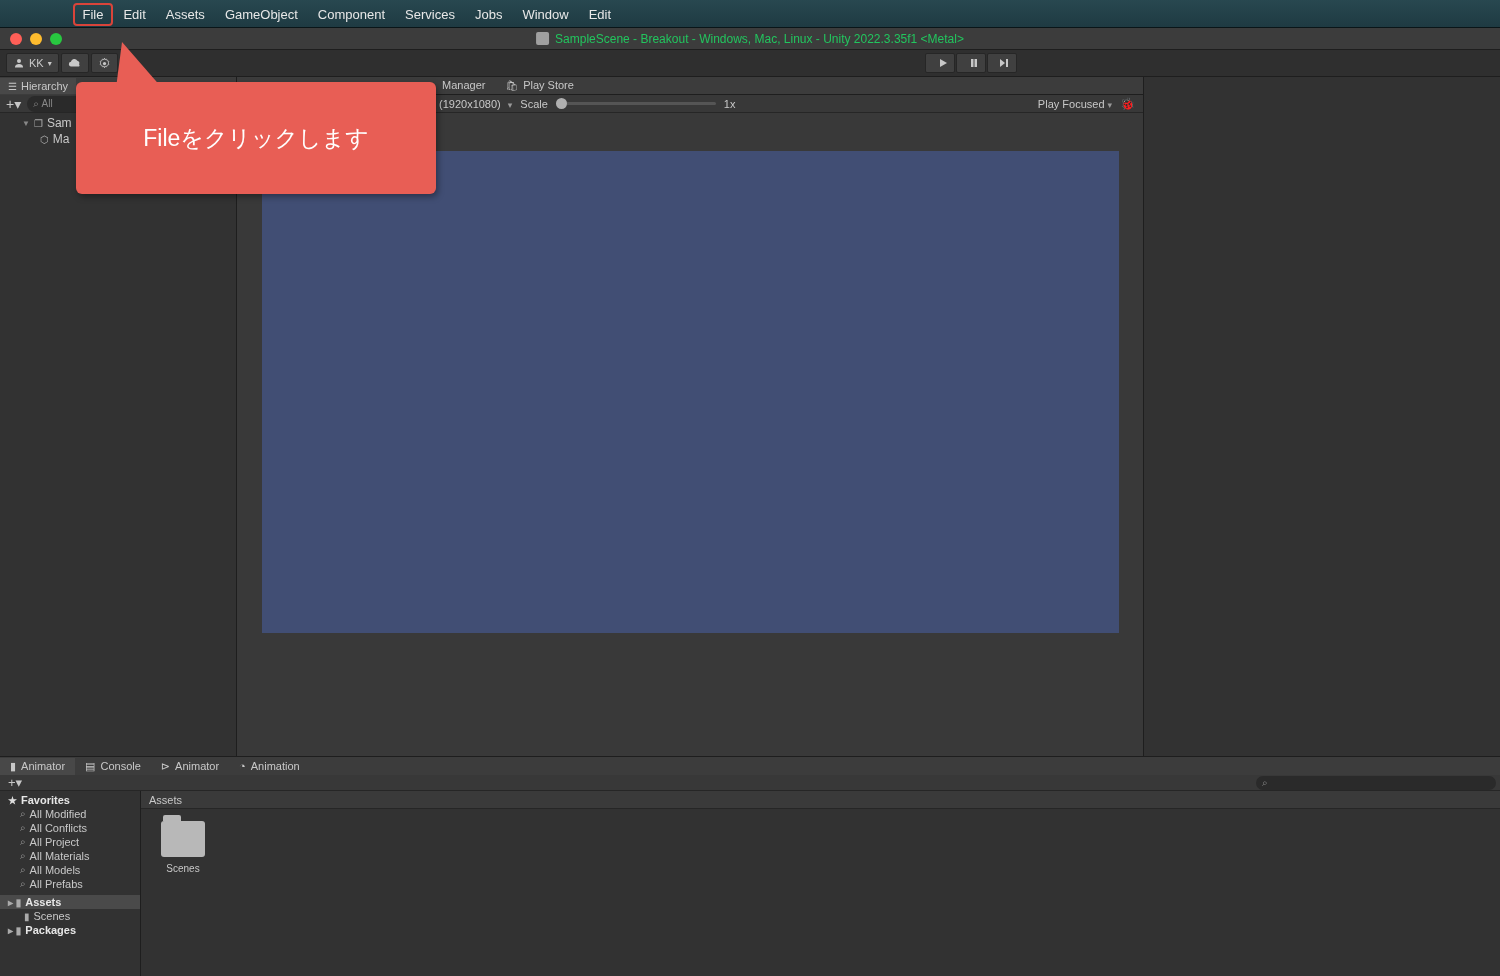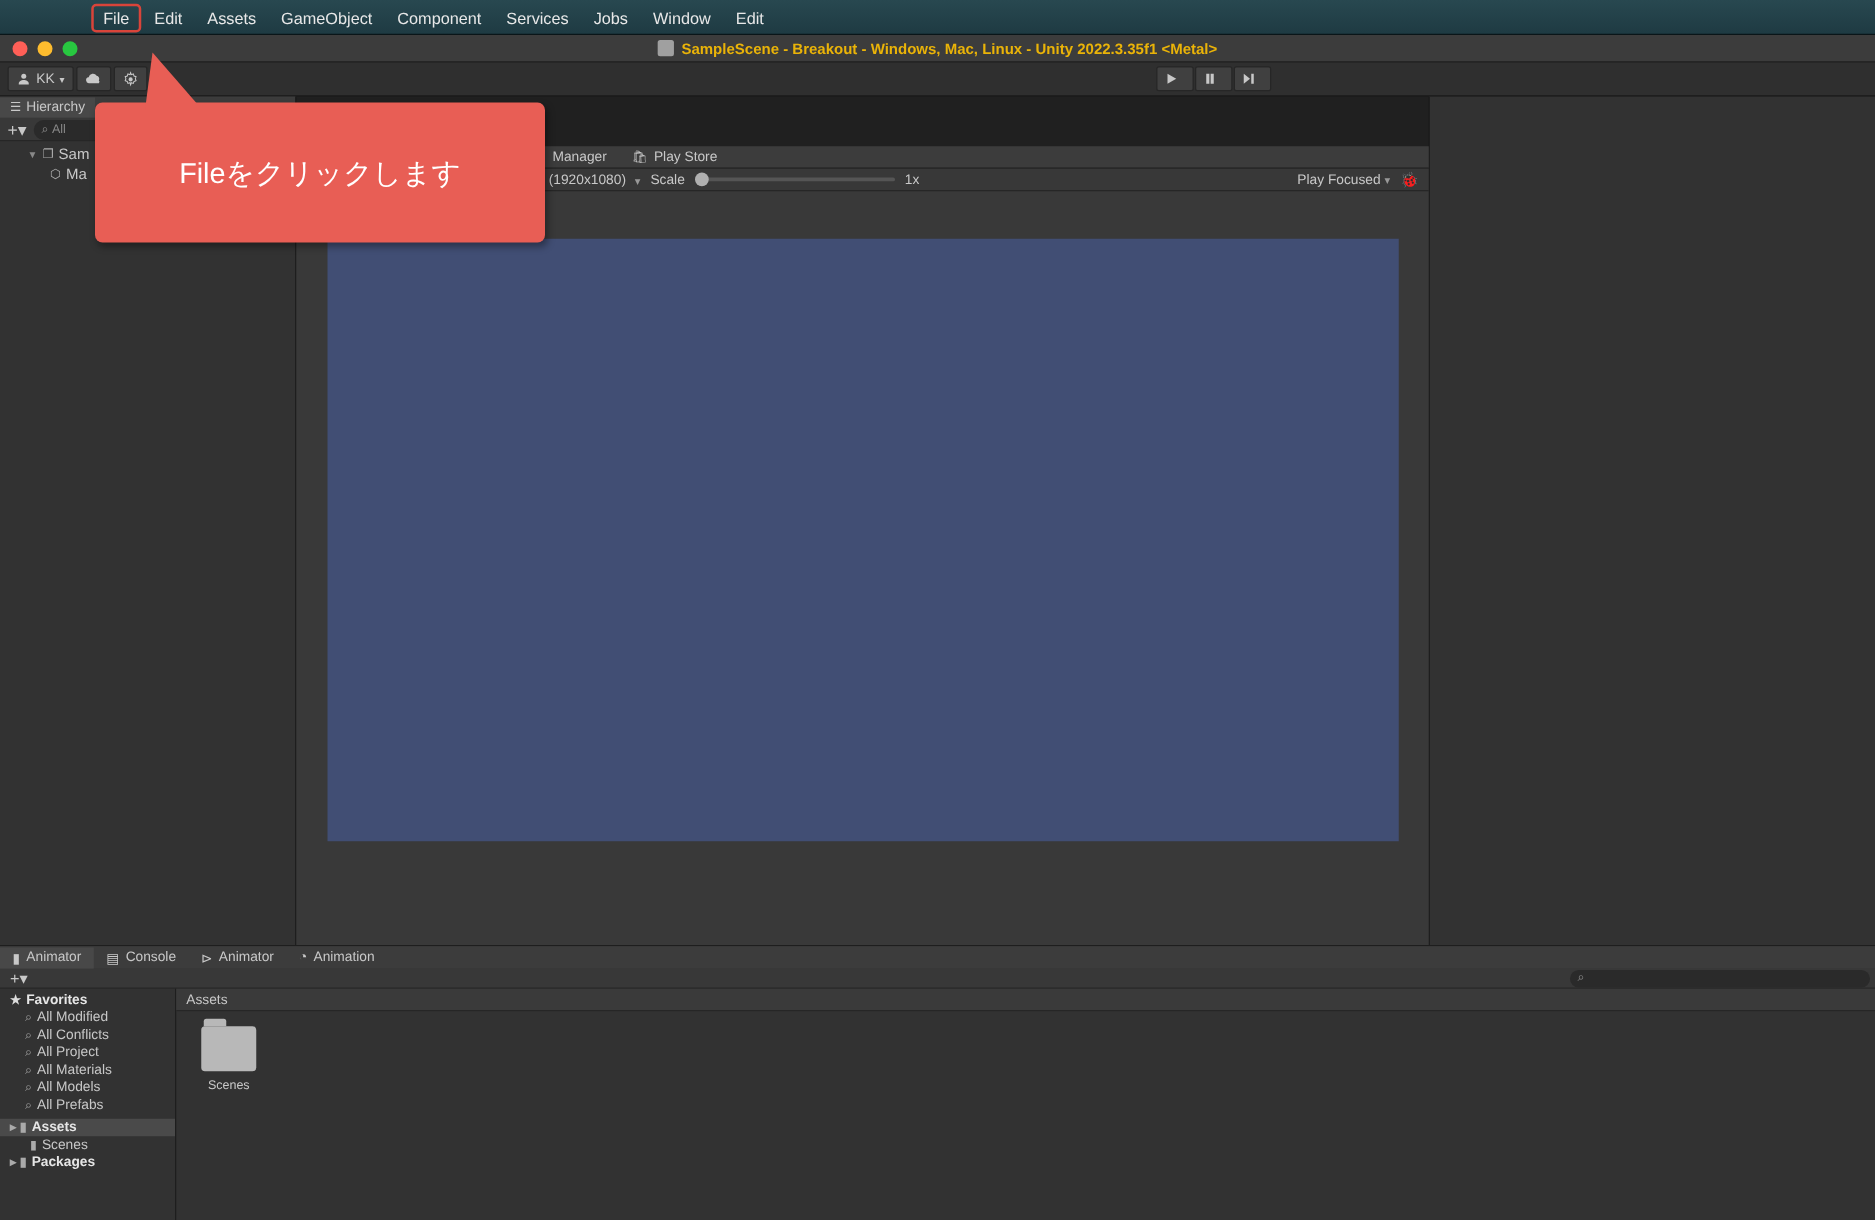--- a/index.html
+++ b/index.html
@@ -27,27 +27,27 @@
   .menubar .mitem.bold{font-weight:600;margin-top:41px;}
   .menubar .mitem.boxed{border:2px solid #d9443a;border-radius:4px;padding:2px 8px;}
 
   
   .titlerow{height:22px;background:var(--bg-panel);display:flex;align-items:center;position:relative;border-bottom:1px solid var(--divider);}
   .traffic{display:flex;gap:8px;padding-left:10px;}
   .traffic span{width:12px;height:12px;border-radius:50%;}
   .tl-close{background:#ff5f57;}
   .tl-min{background:#febc2e;}
   .tl-max{background:#28c840;}
-  .wintitle{position:absolute;left:50%;transform:translateX(-50%);display:flex;align-items:center;gap:6px;color:#eab308;font-size:12px;font-weight:700;}
+  .wintitle{position:absolute;left:50%;transform:translateX(-50%);display:flex;align-items:center;gap:6px;color:#22c55e;font-size:12px;font-weight:400;}
   .wintitle .ficon{width:13px;height:13px;background:#a0a0a0;border-radius:2px;display:inline-block;}
 
   
   .unitytoolbar{height:27px;background:#2f2f2f;display:flex;align-items:center;position:relative;border-bottom:1px solid var(--divider);}
   .unitytoolbar .lgroup{display:flex;align-items:center;gap:2px;padding-left:6px;}
-  .tb-btn{height:20px;min-width:24px;background:#404040;border:1px solid #262626;border-radius:2px;display:flex;align-items:center;justify-content:flex-start;font-size:11px;color:var(--text);padding:0 6px;}
+  .tb-btn{height:20px;min-width:24px;background:#404040;border:1px solid #262626;border-radius:2px;display:flex;align-items:center;justify-content:flex-end;font-size:11px;color:var(--text);padding:0 6px;}
   .tb-btn.account{gap:4px;}
   .playgroup{position:absolute;left:50%;transform:translateX(175px);top:3px;display:flex;gap:1px;}
   .playgroup .tb-btn{width:30px;}
 
   
   .workspace{display:flex;height:calc(100% - 28px - 22px - 27px - 220px);}
   .hierarchy{width:237px;background:var(--bg-panel2);border-right:1px solid var(--divider);display:flex;flex-direction:column;}
   .panel-tab{height:18px;background:var(--bg-panel);display:flex;align-items:center;font-size:11px;}
   .panel-tab .tab{padding:2px 8px;background:#484848;display:flex;align-items:center;gap:4px;}
   .panel-tab .tabico{font-size:10px;}
@@ -56,21 +56,21 @@
   .hier-toolbar .search{flex:1;height:16px;background:#2a2a2a;border-radius:8px;display:flex;align-items:center;padding:0 6px;font-size:10px;color:#888;}
   .hier-tree{flex:1;padding:2px 0;font-size:12px;}
   .hier-item{display:flex;align-items:center;gap:4px;padding:1px 6px;color:var(--text);}
   .hier-item.indent1{padding-left:22px;}
   .hier-item.indent2{padding-left:40px;}
   .hier-item .tri{font-size:8px;color:#888;}
   .hier-item .cube{font-size:10px;color:#aaa;}
 
   
   .centerpane{flex:1;background:#202020;display:flex;flex-direction:column;position:relative;}
-  .center-tabs{height:18px;background:var(--bg-panel);display:flex;align-items:center;border-bottom:1px solid var(--divider);margin-top:40px;}
+  .center-tabs{height:18px;background:var(--bg-panel);display:flex;align-items:flex-start;border-bottom:1px solid var(--divider);}
   .center-tabs .tab{padding:2px 10px;font-size:11px;display:flex;align-items:center;gap:5px;color:var(--text);}
   .center-tabs .tab .ico{font-size:10px;}
   .game-toolbar{height:18px;background:#383838;display:flex;align-items:center;gap:8px;padding:0 8px;font-size:11px;color:var(--text);border-bottom:1px solid #262626;}
   .game-toolbar .resbox{display:flex;align-items:flex-end;gap:4px;}
   .game-toolbar .dd::after{content:"▾";margin-left:3px;font-size:9px;color:#999;}
   .game-toolbar .slider{width:160px;height:3px;background:#555;border-radius:2px;position:relative;}
   .game-toolbar .slider::before{content:"";position:absolute;left:0;top:-4px;width:11px;height:11px;background:#b0b0b0;border-radius:50%;}
   .game-toolbar .spacer{flex:1;}
   .game-toolbar .bug{font-size:12px;}
   .game-canvas-wrap{flex:1;background:#393939;display:flex;align-items:flex-start;justify-content:center;padding-top:38px;}

